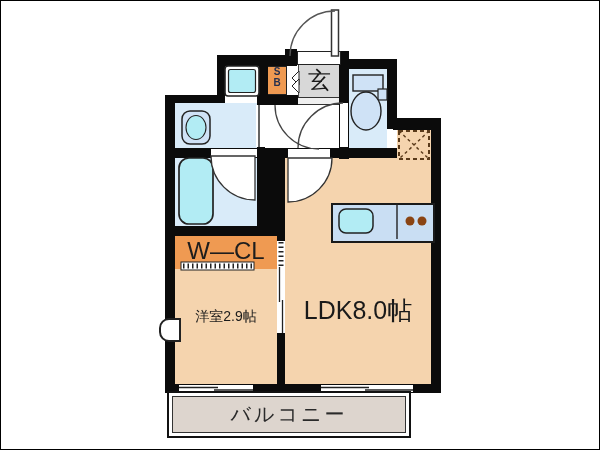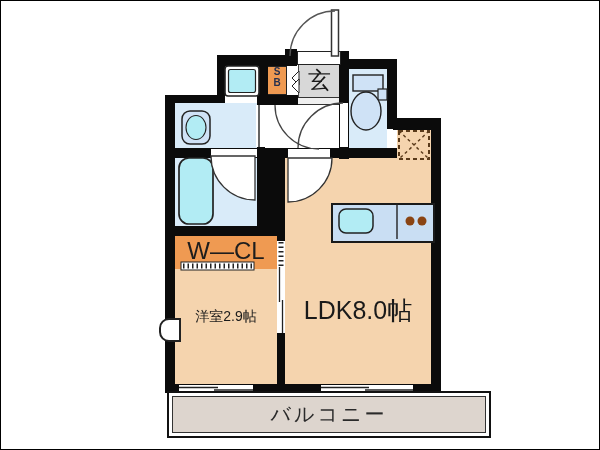--- a/index.html
+++ b/index.html
@@ -10,21 +10,21 @@
   }
   .wall{position:absolute;background:var(--c-wall,#0b0b0b);}
   .gap{position:absolute;background:#fff;}
   .room{position:absolute;box-sizing:border-box;}
   .blue{background:var(--c-wet,#d9ebf9);}
   .peach{background:var(--c-peach,#f5d4ae);}
   .orange{background:var(--c-orange,#ef9a52);}
   .lbl{position:absolute;color:#1a1a1a;text-align:center;line-height:1.05;}
   #svg-overlay{position:absolute;left:0;top:0;pointer-events:none;}
   .balcony-outer{
-    position:absolute;left:166px;top:390px;width:324px;height:47px;
+    position:absolute;left:166px;top:390px;width:244px;height:47px;
     border:2px solid #111;background:#fff;padding:3px;box-sizing:border-box;
   }
   .balcony-inner{
     width:100%;height:100%;background:var(--c-balcony,#ddd5ce);
     border:1px solid #333;display:flex;align-items:center;justify-content:center;
     box-sizing:border-box;
   }
   .counter{
     position:absolute;left:330px;top:202px;width:100px;height:36px;
     background:var(--c-counter,#c9def3);border:2px solid #1a1a1a;

